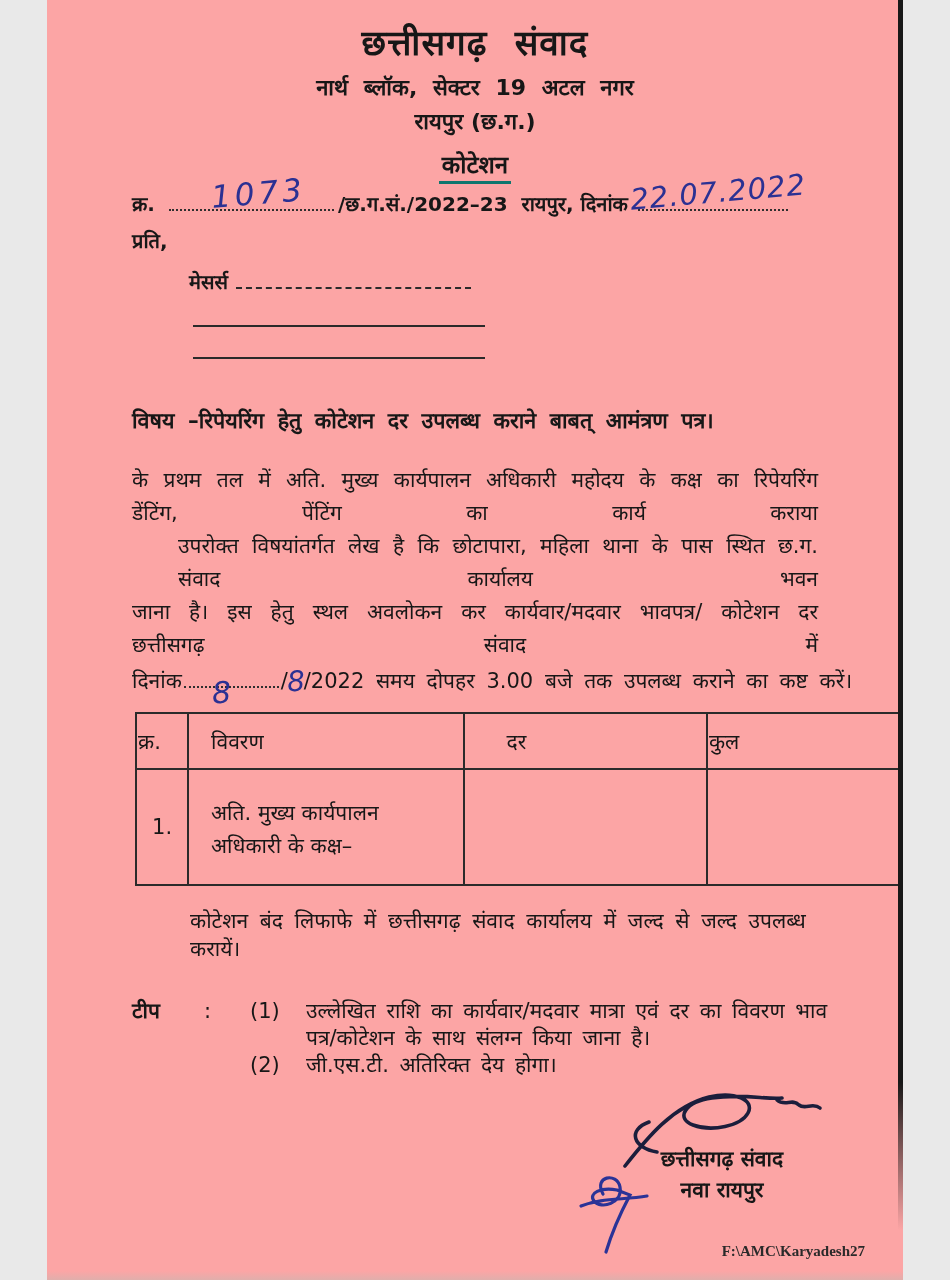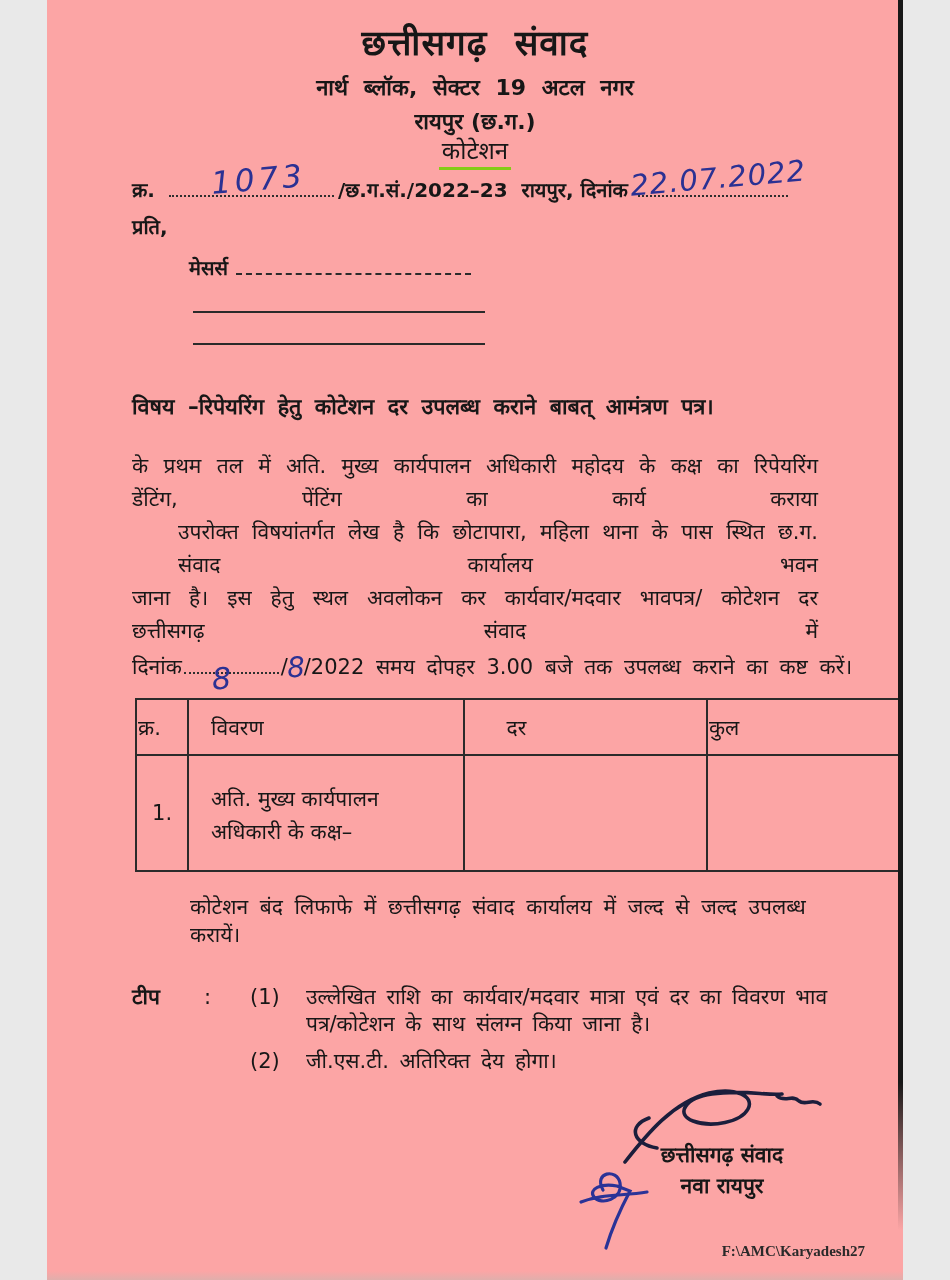--- a/index.html
+++ b/index.html
@@ -8,22 +8,22 @@
     background:#fca5a5; overflow:hidden;
     font-family:"DejaVu Sans","Liberation Sans",sans-serif;
     color:#171717;
   }
 
   
   .header { text-align:center; padding-top:22px; line-height:1.25; }
   .org-name { font-size:35px; font-weight:700; letter-spacing:1px; word-spacing:14px; }
   .addr { font-size:22px; font-weight:700; word-spacing:8px; margin-top:8px; }
   .city { font-size:22px; font-weight:700; margin-top:7px; }
-  .doc-title { display:inline-block; font-size:24px; font-weight:400;
-    border-bottom:3px solid #84cc16; padding:0 3px 1px; margin-top:0; }
+  .doc-title { display:inline-block; font-size:24px; font-weight:700;
+    border-bottom:3px solid #0f766e; padding:0 3px 1px; margin-top:14px; }
 
   
   .ref-row { display:flex; justify-content:space-between; padding:6px 85px 0 85px; align-items:flex-end; }
   .ref-left { font-size:20px; font-weight:700; white-space:nowrap; }
   .ref-right { font-size:20px; font-weight:700; white-space:nowrap; padding-right:30px; }
   .dotline { display:inline-block; border-bottom:2.5px dotted #2e2e2e; position:relative; vertical-align:baseline; }
   .dotline.ref-no { width:165px; margin:0 4px 0 14px; }
   .dotline.date { width:150px; margin-left:10px; }
   .hand { font-family:"DejaVu Sans",sans-serif; font-style:italic; color:#2b3193; font-weight:500; }
   .hand-refno { position:absolute; left:42px; bottom:-2px; font-size:31px; letter-spacing:4px;
@@ -57,21 +57,21 @@
   th.c-desc { width:276px; padding-left:22px; }
   th.c-rate { width:226px; padding-left:42px; }
   th.c-total { width:216px; text-align:center; }
   td.d-sno { text-align:center; font-weight:700; font-size:20px; }
   td.d-desc { padding:14px 10px 8px 22px; line-height:1.55; }
   tr.data-row td { height:92px; }
 
   
   .closing { margin:20px 85px 0 143px; font-size:21px; word-spacing:5px; }
   .notes { display:grid; grid-template-columns:72px 46px 56px 534px; margin:36px 0 0 85px;
-    font-size:21px; line-height:1.3; row-gap:10px; word-spacing:4px; }
+    font-size:21px; line-height:1.3; word-spacing:4px; }
   .notes .tip-label { font-weight:700; }
   .note-num { }
   .note-text { }
 
   
   .sign-block { position:relative; margin:64px 0 0 544px; width:262px; text-align:center;
     font-size:21px; font-weight:700; line-height:31px; }
   .sig-main { position:absolute; left:26px; top:-58px; }
   .sig-blue { position:absolute; left:-16px; top:26px; }
 

